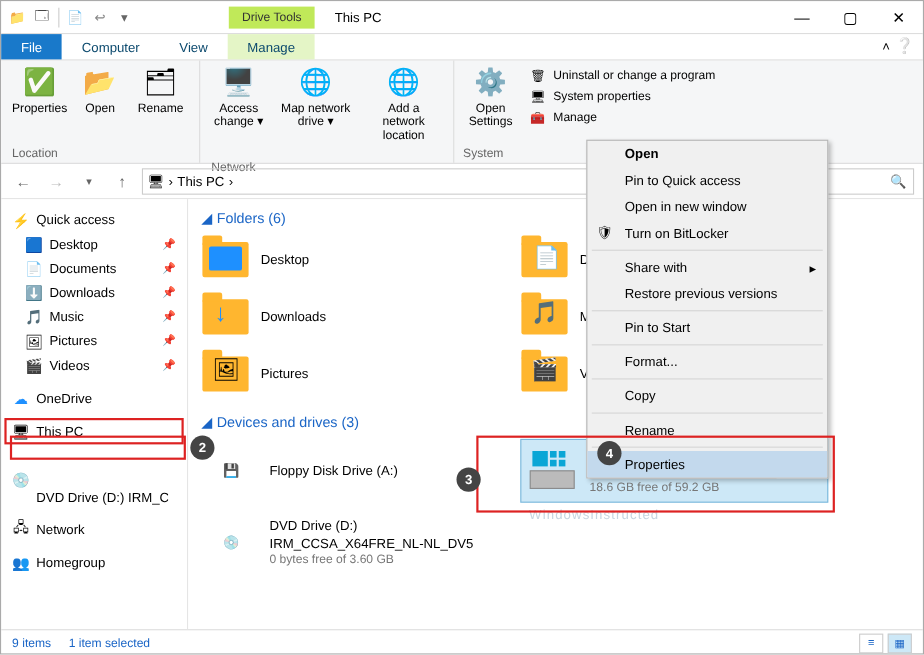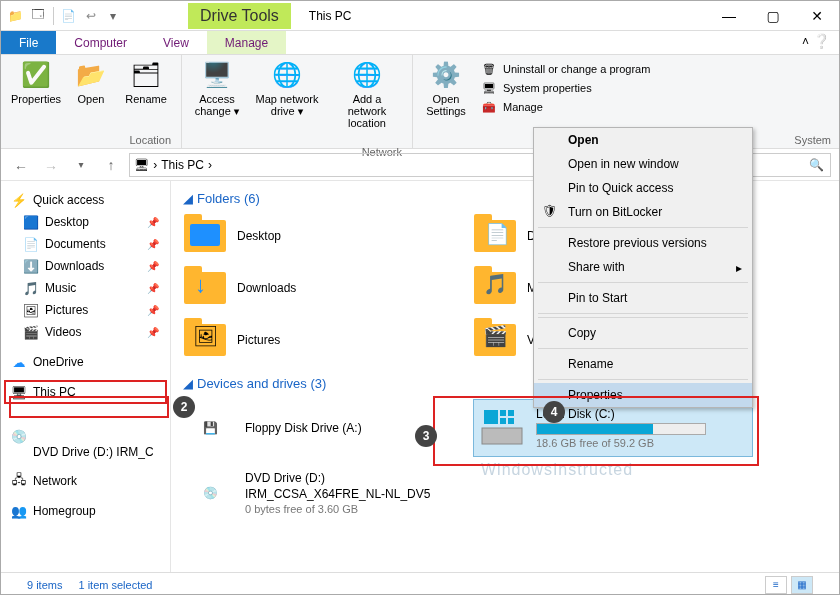--- a/index.html
+++ b/index.html
@@ -3,42 +3,42 @@
 <meta charset="utf-8">
 <style>
 * { box-sizing: border-box; margin: 0; padding: 0; font-family: "Segoe UI", sans-serif; }
 body { width: 840px; height: 595px; background: #fff; font-size: 12px; overflow: hidden; border: 1px solid #aaa; position: relative; }
 
 
 .titlebar { height: 30px; display: flex; align-items: center; border-bottom: 1px solid #ddd; }
 .titlebar .qat { display: flex; align-items: center; gap: 4px; padding: 0 6px; }
 .titlebar .qat-icon { width: 18px; height: 18px; display: flex; align-items: center; justify-content: center; font-size: 12px; }
 .titlebar .qat-sep { width: 1px; height: 18px; background: #ccc; margin: 0 2px; }
-.titlebar .drive-tools { background: #c0e959; padding: 4px 12px; font-size: 16px; color: #333; margin-left: 60px; }
+.titlebar .drive-tools { background: #c0e959; padding: 4px 12px; font-size: 11px; color: #333; margin-left: 80px; }
 .titlebar .title { margin-left: 18px; font-size: 12px; }
 .titlebar .win-controls { margin-left: auto; display: flex; }
 .titlebar .win-btn { width: 44px; height: 30px; display: flex; align-items: center; justify-content: center; font-size: 14px; }
 
 
 .menutabs { height: 24px; display: flex; align-items: stretch; font-size: 12px; border-bottom: 1px solid #ddd; position: relative; }
-.menutabs .tab { padding: 4px 18px; display: flex; align-items: center; color: #701a75; }
+.menutabs .tab { padding: 4px 18px; display: flex; align-items: center; color: #0c4a6e; }
 .menutabs .tab.file { background: #1979ca; color: #fff; }
 .menutabs .tab.manage { background: #e4f5c6; }
 .menutabs .collapse { position: absolute; right: 30px; top: 4px; }
 .menutabs .help { position: absolute; right: 8px; top: 2px; color: #1979ca; font-size: 14px; }
 
 
 .ribbon { height: 94px; background: #f5f6f7; border-bottom: 1px solid #ddd; display: flex; }
 .ribbon-group { border-right: 1px solid #ddd; padding: 4px 10px 2px 10px; display: flex; flex-direction: column; }
 .ribbon-group .items { display: flex; gap: 10px; flex: 1; }
 .ribbon-btn { display: flex; flex-direction: column; align-items: center; justify-content: flex-start; gap: 2px; width: 50px; }
 .ribbon-btn .ico { width: 32px; height: 32px; display: flex; align-items: center; justify-content: center; font-size: 24px; }
 .ribbon-btn .lbl { font-size: 11px; text-align: center; line-height: 1.1; }
 .ribbon-btn.wide { width: 70px; }
-.ribbon-group .group-label { text-align: right; font-size: 11px; color: #666; margin-top: 17px; }
+.ribbon-group .group-label { text-align: left; font-size: 11px; color: #666; margin-top: 17px; }
 .ribbon-sysgroup { padding: 4px 8px; display: flex; flex-direction: column; }
 .ribbon-syslist { display: flex; flex-direction: column; gap: 3px; padding-top: 2px; }
 .ribbon-syslist .row { display: flex; align-items: center; gap: 6px; font-size: 11px; }
 .ribbon-syslist .ico { width: 16px; height: 16px; display: flex; align-items: center; justify-content: center; }
 
 
 .addrbar { height: 32px; display: flex; align-items: center; padding: 0 8px; border-bottom: 1px solid #e5e5e5; gap: 6px; }
 .nav-btn { width: 24px; height: 24px; display: flex; align-items: center; justify-content: center; font-size: 14px; color: #666; }
 .addr-box { flex: 1; height: 24px; border: 1px solid #ccc; display: flex; align-items: center; padding: 0 4px; gap: 4px; font-size: 12px; max-width: 600px; }
 .search-box { width: 200px; height: 24px; border: 1px solid #ccc; margin-left: auto; display: flex; align-items: center; }
@@ -75,31 +75,31 @@
 .ctxmenu .row.hover { background: #c3d9ed; }
 .ctxmenu .sep { height: 1px; background: #d5d5d5; margin: 3px 4px; }
 .ctxmenu .row .ico { position: absolute; left: 8px; top: 4px; width: 16px; height: 16px; }
 .ctxmenu .row .arrow { position: absolute; right: 10px; top: 6px; }
 
 
 .annot-box { position: absolute; border: 2px solid #d22; pointer-events: none; z-index: 60; }
 .annot-badge { position: absolute; width: 22px; height: 22px; border-radius: 50%; background: #444; color: #fff; display: flex; align-items: center; justify-content: center; font-size: 12px; font-weight: bold; z-index: 70; pointer-events: none; }
 
 
-.statusbar { height: 24px; border-top: 1px solid #ddd; display: flex; align-items: center; padding: 0 26px; font-size: 11px; color: #1a65c6; gap: 16px; }
+.statusbar { height: 24px; border-top: 1px solid #ddd; display: flex; align-items: center; padding: 0 10px; font-size: 11px; color: #1a65c6; gap: 16px; }
 .statusbar .right { margin-left: auto; display: flex; gap: 4px; }
 .view-btn { width: 22px; height: 18px; border: 1px solid #ccc; display: flex; align-items: center; justify-content: center; font-size: 10px; }
 
 
 .folder-shape { width: 42px; height: 32px; background: #ffb62f; border-radius: 2px; position: relative; }
 .folder-shape::before { content: ""; position: absolute; top: -6px; left: 0; width: 18px; height: 8px; background: #ffb62f; border-radius: 2px 2px 0 0; }
 .folder-shape.blue-inset::after { content:""; position:absolute; left:6px; top:4px; width:30px; height:22px; background:#1e90ff; border-radius:2px; }
 .arrow-down-overlay { position:absolute; left:12px; top:6px; font-size:22px; color:#1e90ff; }
 
-.watermark { position:absolute; left:310px; top:280px; font-size:16px; color:#c7d5e0; letter-spacing:1px; pointer-events:none; }
+.watermark { position:absolute; left:310px; top:280px; font-size:12px; color:#c7d5e0; letter-spacing:1px; pointer-events:none; }
 </style>
 </head>
 <body>
 
 <div class="titlebar">
   <div class="qat">
     <span class="qat-icon">📁</span>
     <span class="qat-icon">🗔</span>
     <span class="qat-sep"></span>
     <span class="qat-icon">📄</span>
@@ -366,29 +366,30 @@
   <span>9 items</span>
   <span>1 item selected</span>
   <div class="right">
     <div class="view-btn">≡</div>
     <div class="view-btn" style="background:#cde8f7">▦</div>
   </div>
 </div>
 
 <div class="ctxmenu">
   <div class="row"><b>Open</b></div>
+  <div class="row"><span>Pin to Quick access</span></div>
   <div class="row"><span>Open in new window</span></div>
-  <div class="row"><span>Pin to Quick access</span></div>
   <div class="row"><span class="ico">🛡</span><span>Turn on BitLocker</span></div>
   <div class="sep"></div>
+  <div class="row"><span>Share with</span><span class="arrow">▸</span></div>
   <div class="row"><span>Restore previous versions</span></div>
-  <div class="row"><span>Share with</span><span class="arrow">▸</span></div>
   <div class="sep"></div>
   <div class="row"><span>Pin to Start</span></div>
   <div class="sep"></div>
+  <div class="row"><span>Format...</span></div>
   <div class="sep"></div>
   <div class="row"><span>Copy</span></div>
   <div class="sep"></div>
   <div class="row"><span>Rename</span></div>
   <div class="sep"></div>
   <div class="row hover"><span>Properties</span></div>
 </div>
 
 <div class="annot-box" style="left:8px; top:395px; width:160px; height:22px;"></div>
 <div class="annot-box" style="left:432px; top:395px; width:326px; height:70px;"></div>

